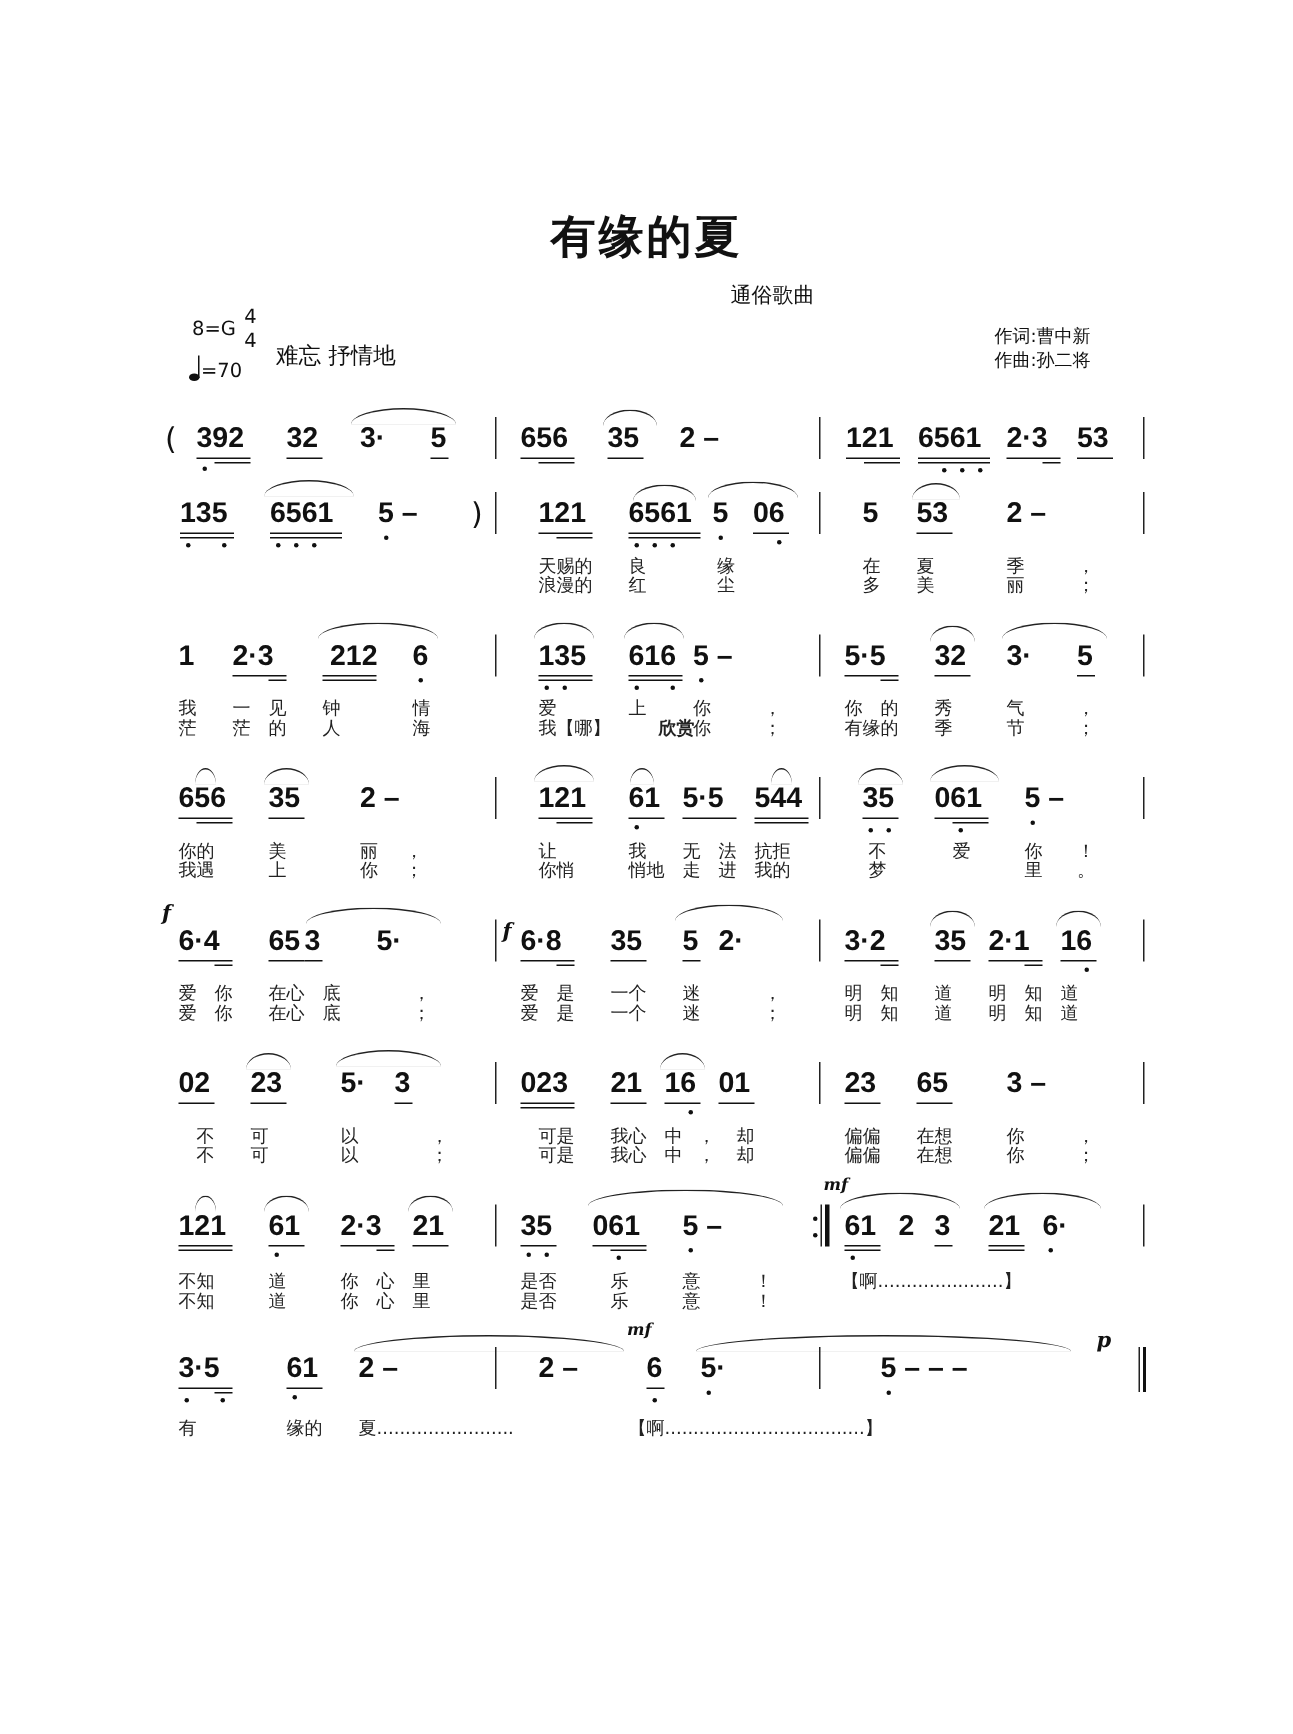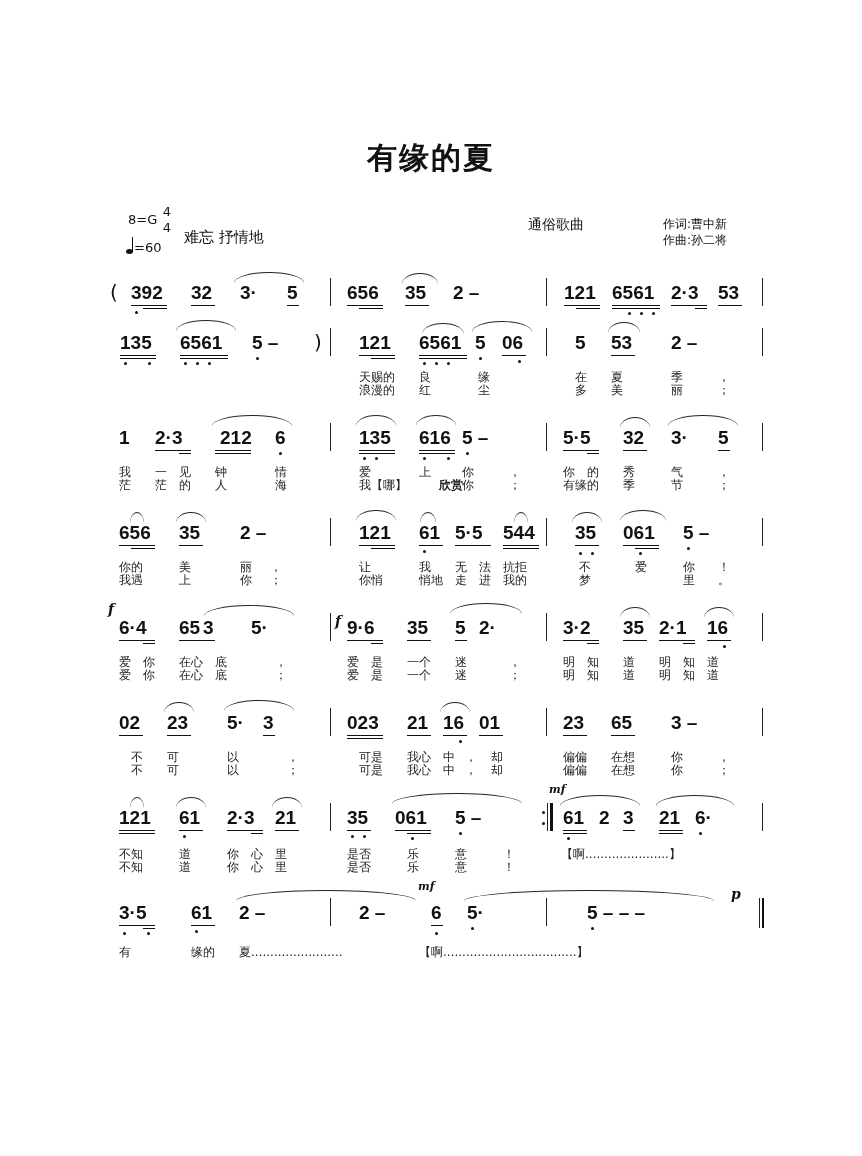--- a/index.html
+++ b/index.html
@@ -1,20 +1,20 @@
 <!DOCTYPE html>
 <html><head>
 <meta charset="utf-8">
 <style>
   html, body { margin: 0; padding: 0; background: #ffffff; }
   body { width: 862px; height: 1156px; position: relative; overflow: hidden;
          font-family: "DejaVu Sans", sans-serif; color: #111; }
   .title { position: absolute; left: 0; width: 862px; top: 138px; text-align: center;
            font-size: 30px; font-weight: bold; letter-spacing: 2px; }
-  .genre { position: absolute; left: 487px; top: 216px; font-size: 14px; margin-left: 41px; }
+  .genre { position: absolute; left: 487px; top: 188px; font-size: 14px; }
   .credits { position: absolute; left: 663px; top: 216px; font-size: 12px; line-height: 16px; }
   .key { position: absolute; left: 128px; top: 212px; font-size: 13px; }
   .timesig { position: absolute; left: 160px; top: 204px; width: 14px; text-align: center;
              font-size: 13px; line-height: 16px; }
   .expr { position: absolute; left: 184px; top: 228px; font-size: 15px; }
   .tempo { position: absolute; left: 126px; top: 237px; font-size: 13px; }
   .tempo .note { display: inline-block; position: relative; width: 8px; height: 18px; vertical-align: bottom; }
   .tempo .note .stem { position: absolute; left: 6px; top: 0; width: 1px; height: 15px; background: #111; }
   .tempo .note .head { position: absolute; left: 0; top: 12px; width: 7px; height: 5px; border-radius: 50%; background: #111; }
 
@@ -37,21 +37,21 @@
   <div>作词:曹中新</div>
   <div>作曲:孙二将</div>
 </div>
 <div class="key">8=G</div>
 <div class="timesig">
   <div>4</div>
   <div>4</div>
 </div>
 <div class="expr">难忘  抒情地</div>
 <div class="tempo">
-  <span class="note"><span class="stem"></span><span class="head"></span></span><span>=60</span>
+  <span class="note"><span class="stem"></span><span class="head"></span></span><span>=70</span>
 </div>
 
 <div class="row" style="top:270px;height:60px;">
   <span class="paren" style="left:110px;top:10px;">(</span>
   <span class="tok" style="left:131px;top:12px;">392</span>
   <span class="tok" style="left:191px;top:12px;">32</span>
   <span class="tok" style="left:240px;top:12px;">3·</span>
   <span class="tok" style="left:287px;top:12px;">5</span>
   <div class="slur" style="left:234px;top:2px;width:70px;"></div>
   <div class="bar" style="left:330px;top:8px;height:28px;"></div>
@@ -276,21 +276,21 @@
 
 <div class="row" style="top:605px;height:80px;">
   <span class="dyn" style="left:108px;top:-4px;">f</span>
   <span class="tok" style="left:119px;top:12px;">6·4</span>
   <span class="tok" style="left:179px;top:12px;">65</span>
   <span class="tok" style="left:203px;top:12px;">3</span>
   <span class="tok" style="left:251px;top:12px;">5·</span>
   <div class="slur" style="left:204px;top:0px;width:90px;"></div>
   <div class="bar" style="left:330px;top:8px;height:28px;"></div>
   <span class="dyn" style="left:335px;top:8px;">f</span>
-  <span class="tok" style="left:347px;top:12px;">9·6</span>
+  <span class="tok" style="left:347px;top:12px;">6·8</span>
   <span class="tok" style="left:407px;top:12px;">35</span>
   <span class="tok" style="left:455px;top:12px;">5</span>
   <span class="tok" style="left:479px;top:12px;">2·</span>
   <div class="slur" style="left:450px;top:-2px;width:72px;"></div>
   <div class="bar" style="left:546px;top:8px;height:28px;"></div>
   <span class="tok" style="left:563px;top:12px;">3·2</span>
   <span class="tok" style="left:623px;top:12px;">35</span>
   <div class="slur" style="left:620px;top:2px;width:30px;"></div>
   <span class="tok" style="left:659px;top:12px;">2·1</span>
   <span class="tok" style="left:707px;top:12px;">16</span>

